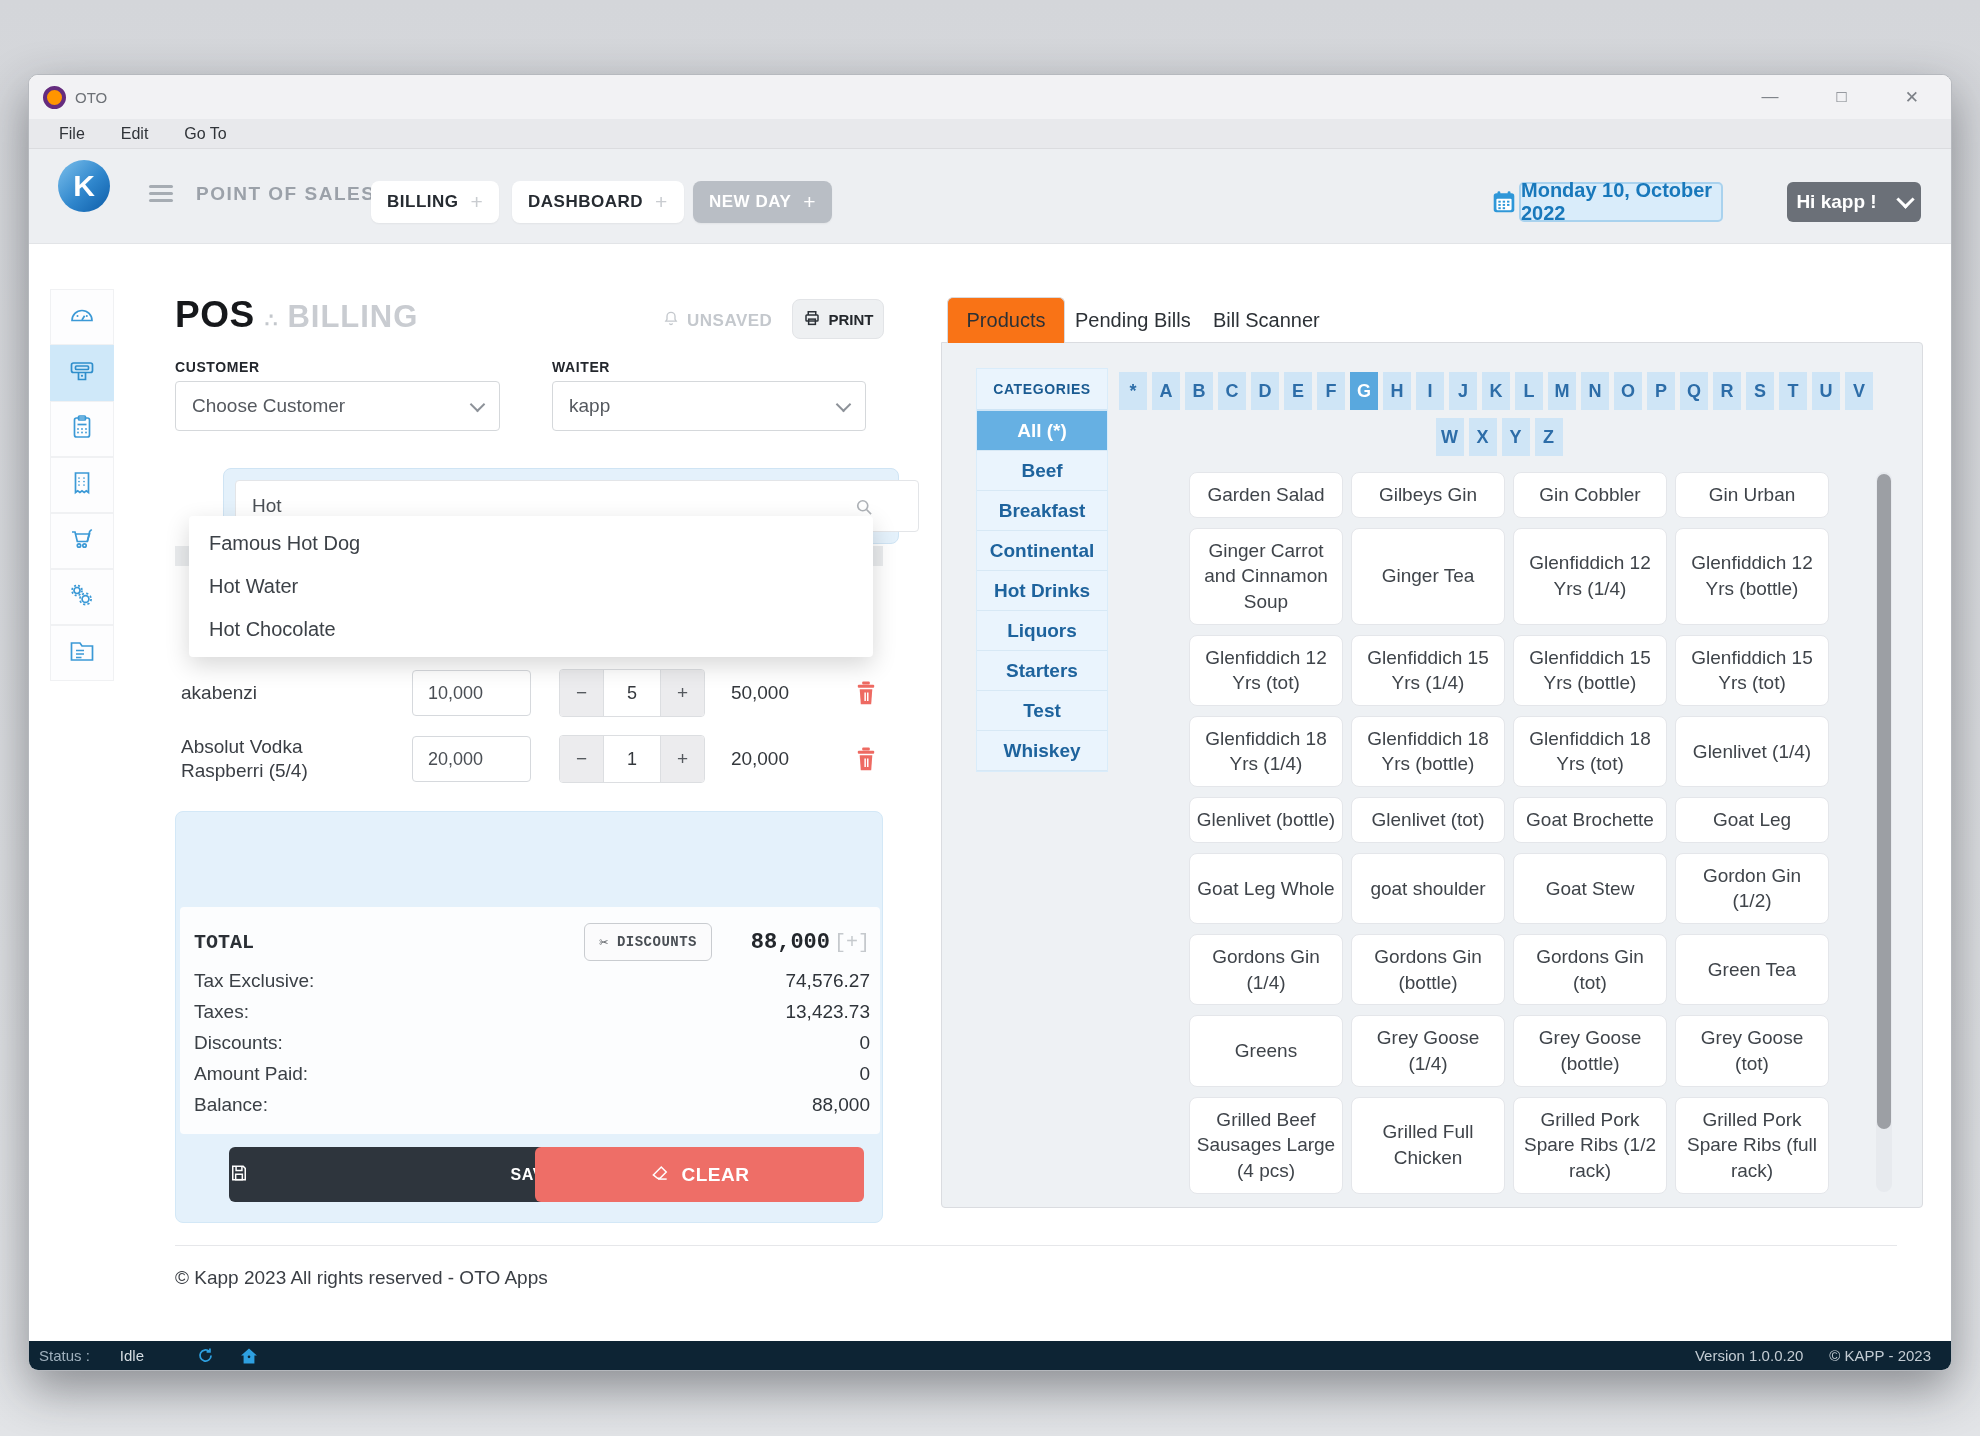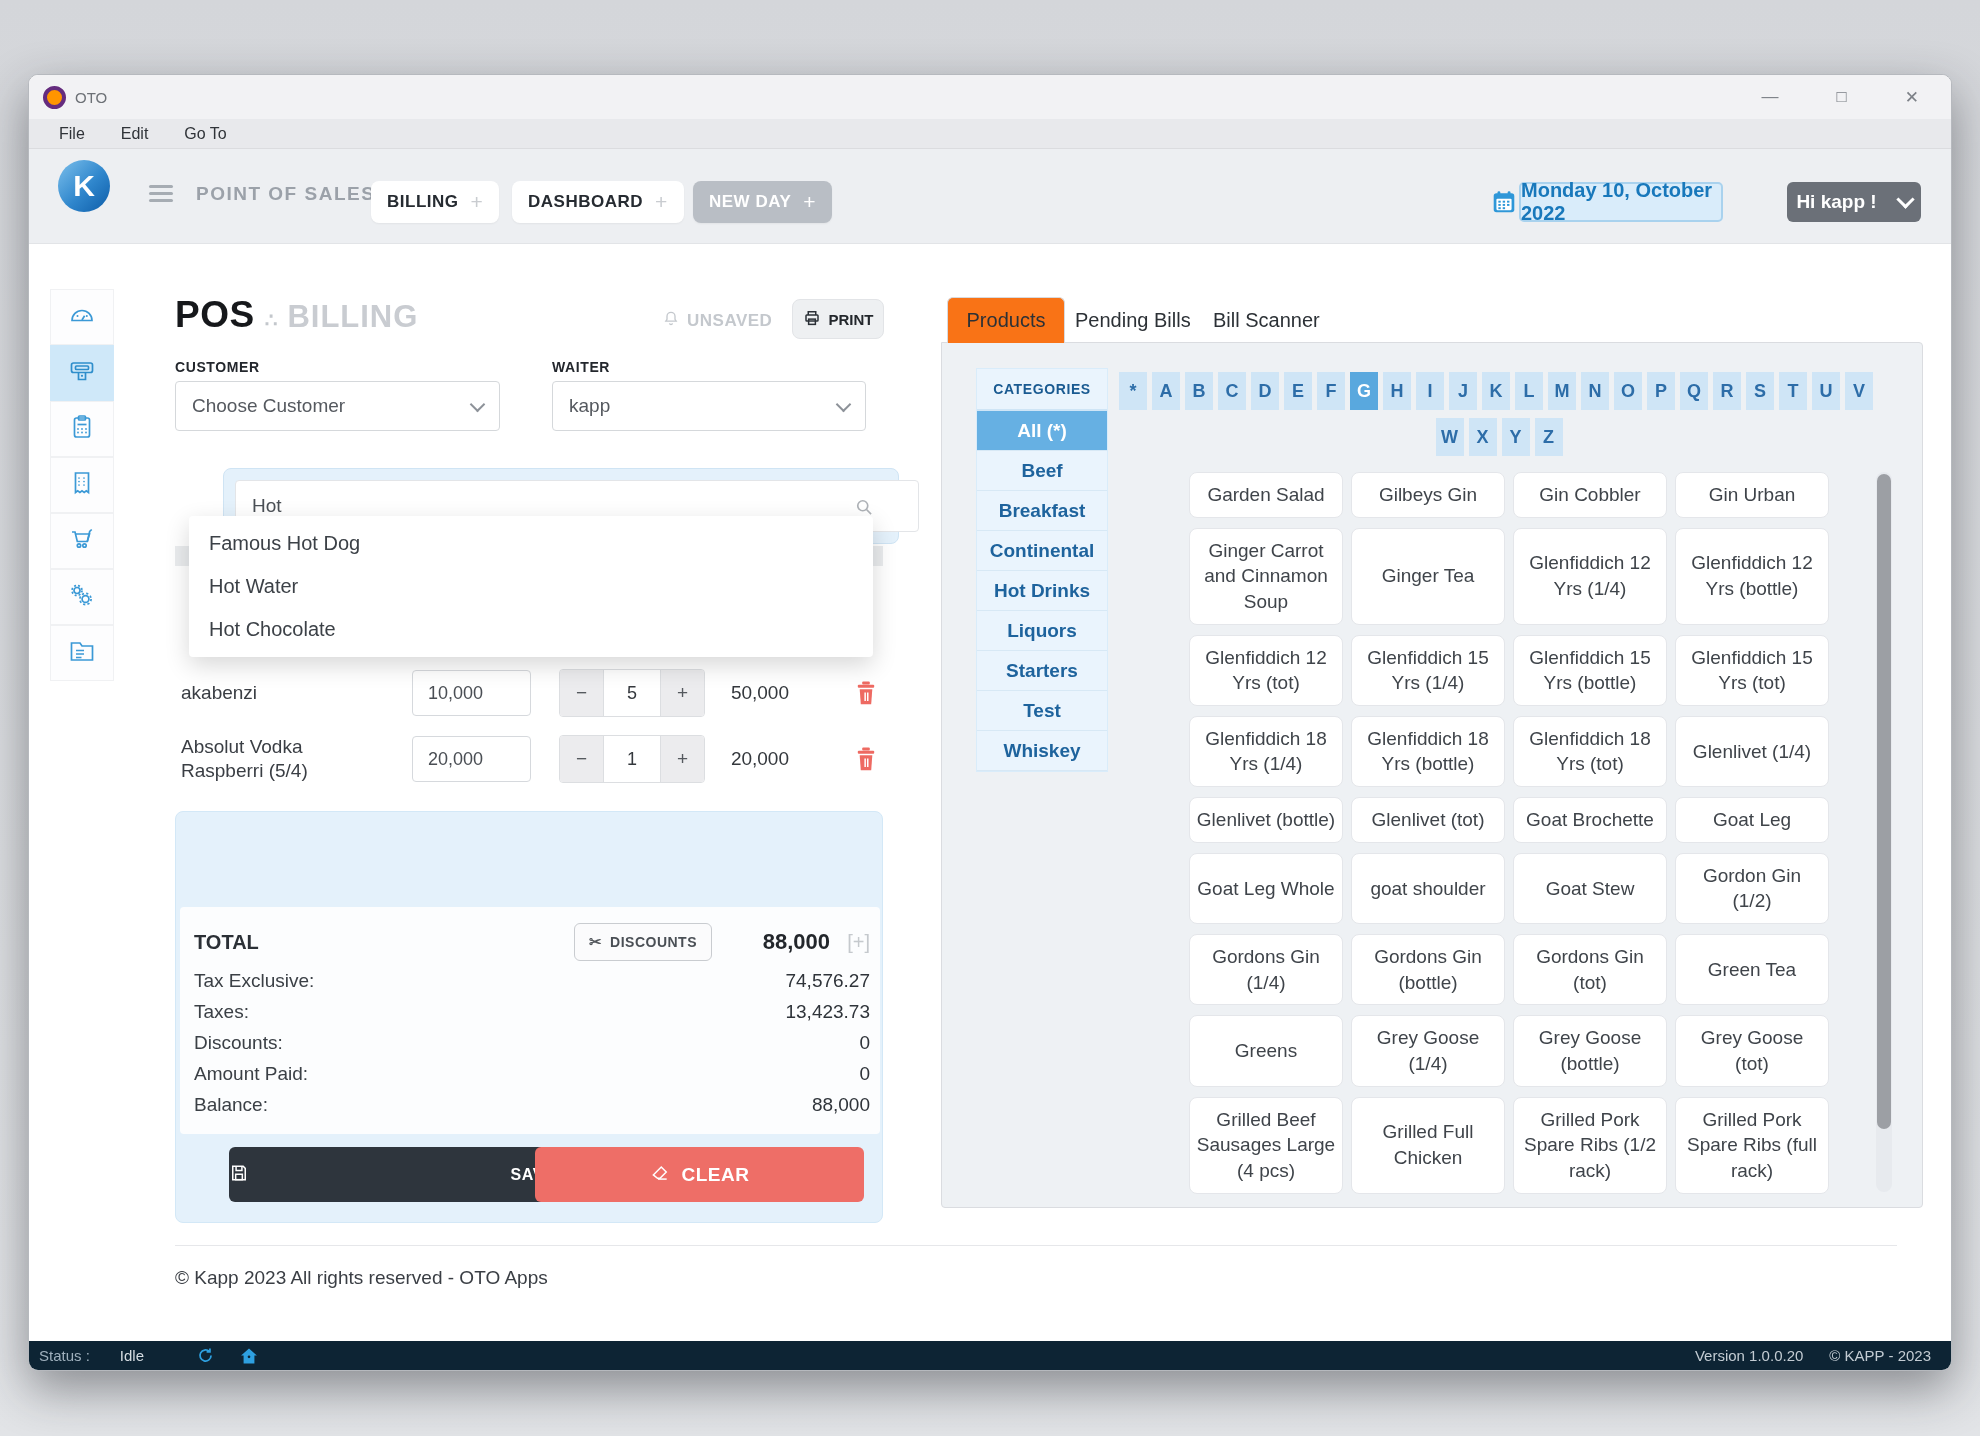--- a/index.html
+++ b/index.html
@@ -65,21 +65,21 @@
   .item-name{width:205px;font-size:19px;color:#3a3e44;line-height:1.25;padding-left:6px;box-sizing:border-box;}
   .pricebox{margin-left:32px;width:119px;height:46px;border:1px solid #d6d9dd;border-radius:4px;background:#fff;
             display:flex;align-items:center;padding-left:15px;box-sizing:border-box;font-size:18px;color:#4a4e54;}
   .stepper{margin-left:28px;display:flex;height:46px;border-radius:4px;overflow:hidden;border:1px solid #dcdee1;}
   .step-btn{width:43px;background:#ececee;display:flex;align-items:center;justify-content:center;font-size:19px;color:#55595e;}
   .step-val{width:56px;background:#fff;border-left:1px solid #dcdee1;border-right:1px solid #dcdee1;display:flex;align-items:center;justify-content:center;font-size:18px;color:#34383d;}
   .item-amount{width:84px;margin-left:0;text-align:right;font-size:19px;color:#34383d;}
   .trash{margin-left:64px;width:26px;display:flex;align-items:center;justify-content:center;}
   .lower-panel{position:absolute;left:146px;top:736px;width:708px;height:412px;background:#e4f1fb;border:1px solid #d3e8f7;border-radius:8px;box-sizing:border-box;}
   .totals-card{position:absolute;left:4px;top:95px;width:700px;background:#fcfdfe;border-radius:4px;padding:12px 10px 14px 14px;box-sizing:border-box;}
-  .total-row{display:flex;align-items:center;height:46px;}
+  .total-row{display:flex;align-items:center;height:46px;font-family:Liberation Mono, monospace;}
   .total-label{font-size:20px;font-weight:700;color:#2b3036;}
   .discounts-btn{margin-left:auto;height:38px;border:1px solid #c9ccd0;border-radius:6px;background:#fbfbfc;display:flex;align-items:center;gap:8px;
                  padding:0 14px;font-size:14px;font-weight:800;color:#4a4f55;letter-spacing:.5px;box-sizing:border-box;}
   .scissors{font-size:15px;color:#55595e;}
   .total-value{width:118px;text-align:right;font-size:22px;font-weight:600;color:#23272c;}
   .total-plus{width:40px;text-align:right;font-size:20px;color:#c5c9cd;}
   .trow{display:flex;align-items:center;height:31px;}
   .trow .tl{font-size:19px;color:#3b4046;}
   .trow .tv{margin-left:auto;font-size:19px;color:#2f343a;}
   .btn-save{position:absolute;left:20px;top:335px;width:326px;height:55px;background:#2e353d;border-radius:6px;display:flex;align-items:center;justify-content:space-between;gap:12px;

